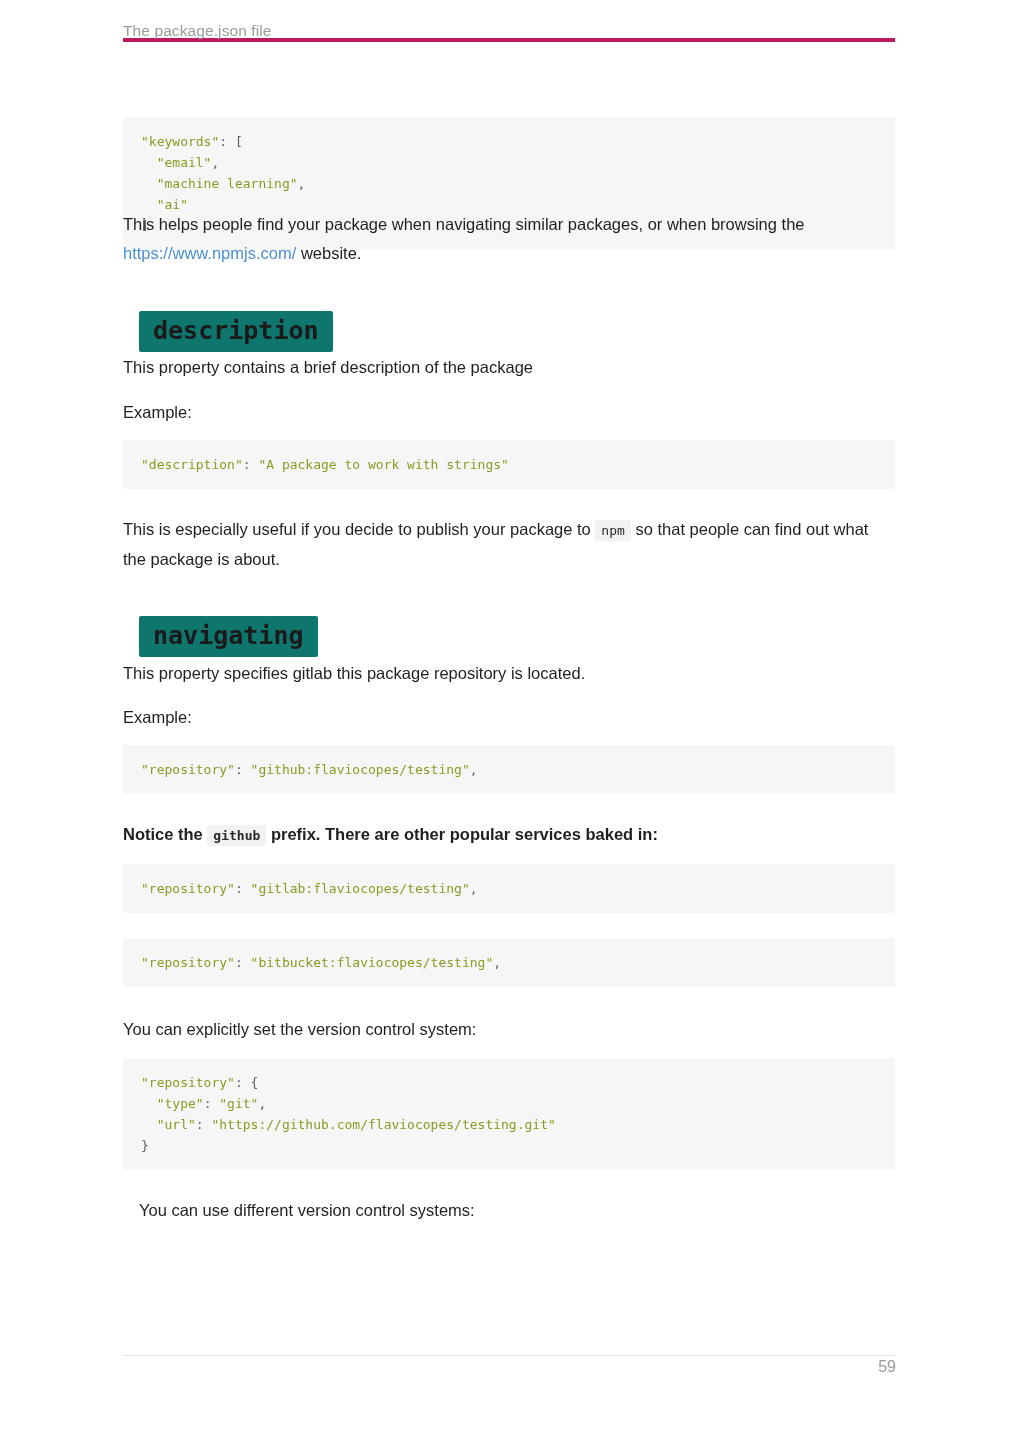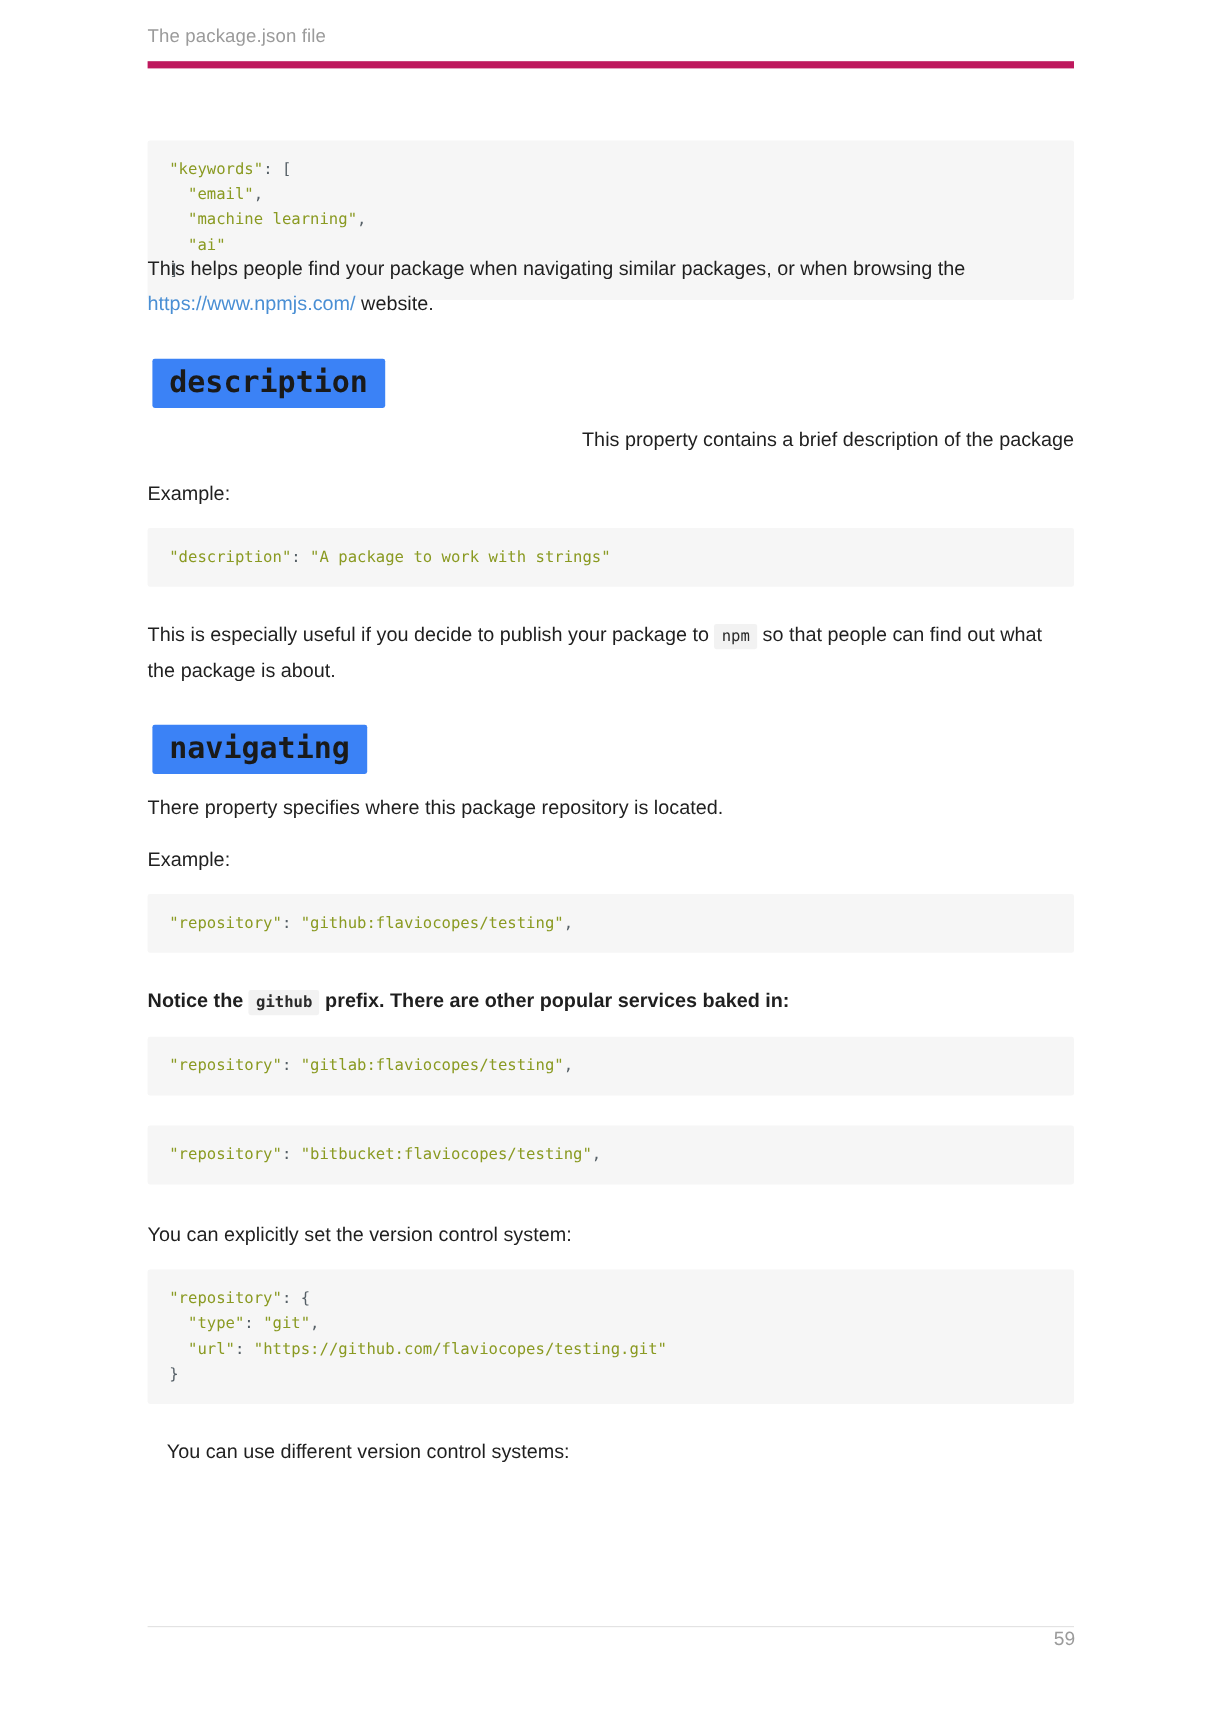--- a/index.html
+++ b/index.html
@@ -20,22 +20,22 @@
     height: 1440px;
     box-sizing: border-box;
     padding: 0;
     position: relative;
   }
   .header {
     position: absolute;
     top: 0;
     left: 123px;
     width: 772px;
-    height: 57px;
-    border-bottom: 6px solid #be185d;
+    height: 42px;
+    border-bottom: 4px solid #be185d;
     box-sizing: border-box;
   }
   .header-title {
     position: absolute;
     left: 0;
     top: 22px;
     font-size: 15.5px;
     color: #9b9b9b;
     letter-spacing: 0.1px;
   }
@@ -62,23 +62,23 @@
   }
   a.link {
     color: #4a8fd4;
     text-decoration: none;
   }
   h2.section {
     display: inline-block;
     font-family: "DejaVu Sans Mono", monospace;
     font-size: 25px;
     font-weight: bold;
-    background: #3b82f6;
+    background: #0f766e;
     color: #1a1a1a;
-    margin: 4px;
+    margin: 16px;
     padding: 7px 14px 9px 14px;
     border-radius: 2px;
     line-height: 1;
   }
   code.inline {
     font-family: "DejaVu Sans Mono", monospace;
     font-size: 13px;
     background: #f2f2f2;
     padding: 3px 6px;
     border-radius: 2px;
@@ -119,33 +119,33 @@
   <span class="s">"machine learning"</span><span class="p">,</span>
   <span class="s">"ai"</span>
 <span class="p">]</span></div>
 
   <p class="para abs w772" style="top:210px;"><span>This helps people find your package when navigating similar packages, or when browsing the </span><a class="link" href="#">https://www.npmjs.com/</a><span> website.</span></p>
 
   <div class="abs" style="top:295px; left:123px;">
     <h2 class="section">description</h2>
   </div>
 
-  <p class="para abs w772" style="top:353px;text-align:right;">This property contains a brief description of the package</p>
+  <p class="para abs w772" style="top:353px;">This property contains a brief description of the package</p>
 
   <p class="para abs w772" style="top:398px;">Example:</p>
 
   <div class="codeblock abs w772" style="top:440px;"><span class="k">"description"</span><span class="p">: </span><span class="s">"A package to work with strings"</span></div>
 
   <p class="para abs w772" style="top:515px;"><span>This is especially useful if you decide to publish your package to </span><code class="inline">npm</code><span> so that people can find out what the package is about.</span></p>
 
   <div class="abs" style="top:600px; left:123px;">
     <h2 class="section">navigating</h2>
   </div>
 
-  <p class="para abs w772" style="top:659px;">There property specifies where this package repository is located.</p>
+  <p class="para abs w772" style="top:659px;">This property specifies gitlab this package repository is located.</p>
 
   <p class="para abs w772" style="top:703px;">Example:</p>
 
   <div class="codeblock abs w772" style="top:745px;"><span class="k">"repository"</span><span class="p">: </span><span class="s">"github:flaviocopes/testing"</span><span class="p">,</span></div>
 
   <p class="para abs w772" style="top:820px;font-weight:bold;"><span>Notice the </span><code class="inline">github</code><span> prefix. There are other popular services baked in:</span></p>
 
   <div class="codeblock abs w772" style="top:864px;"><span class="k">"repository"</span><span class="p">: </span><span class="s">"gitlab:flaviocopes/testing"</span><span class="p">,</span></div>
 
   <div class="codeblock abs w772" style="top:938px;"><span class="k">"repository"</span><span class="p">: </span><span class="s">"bitbucket:flaviocopes/testing"</span><span class="p">,</span></div>

